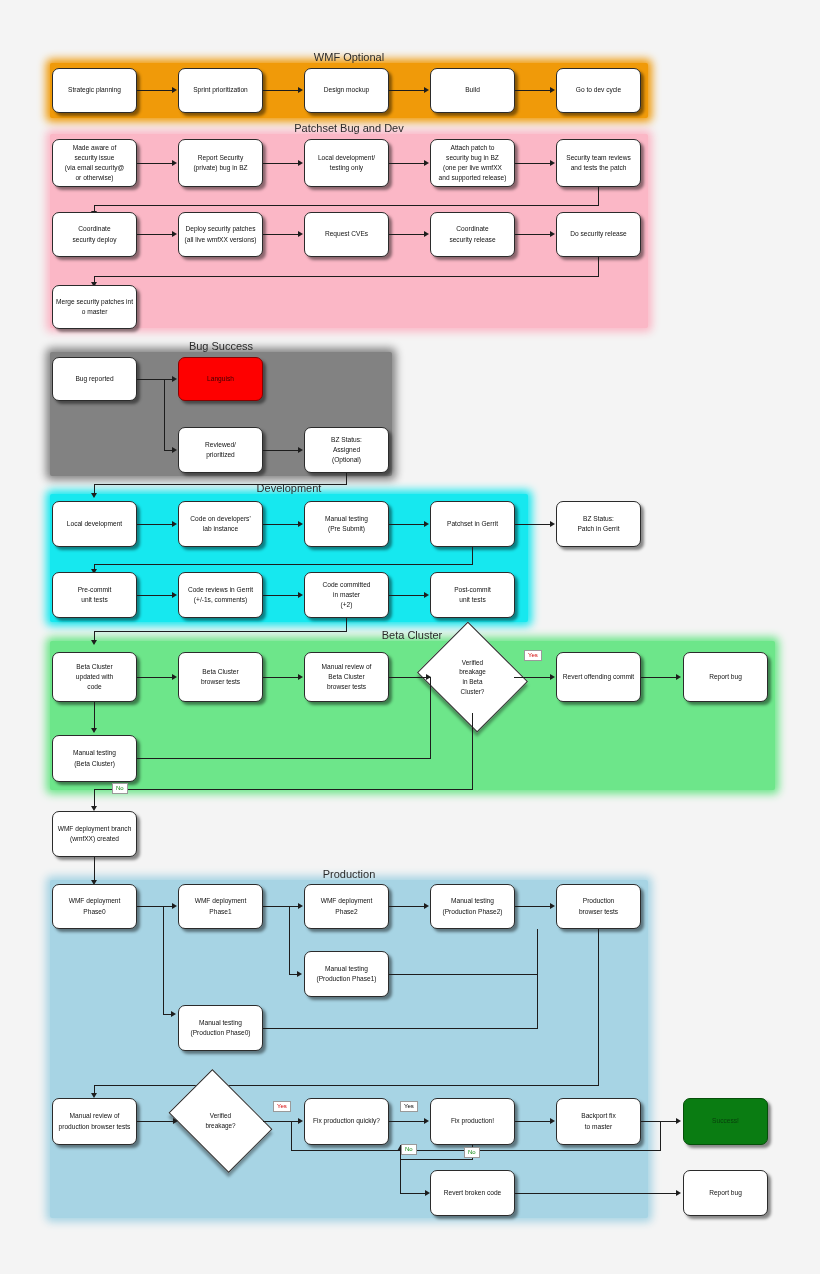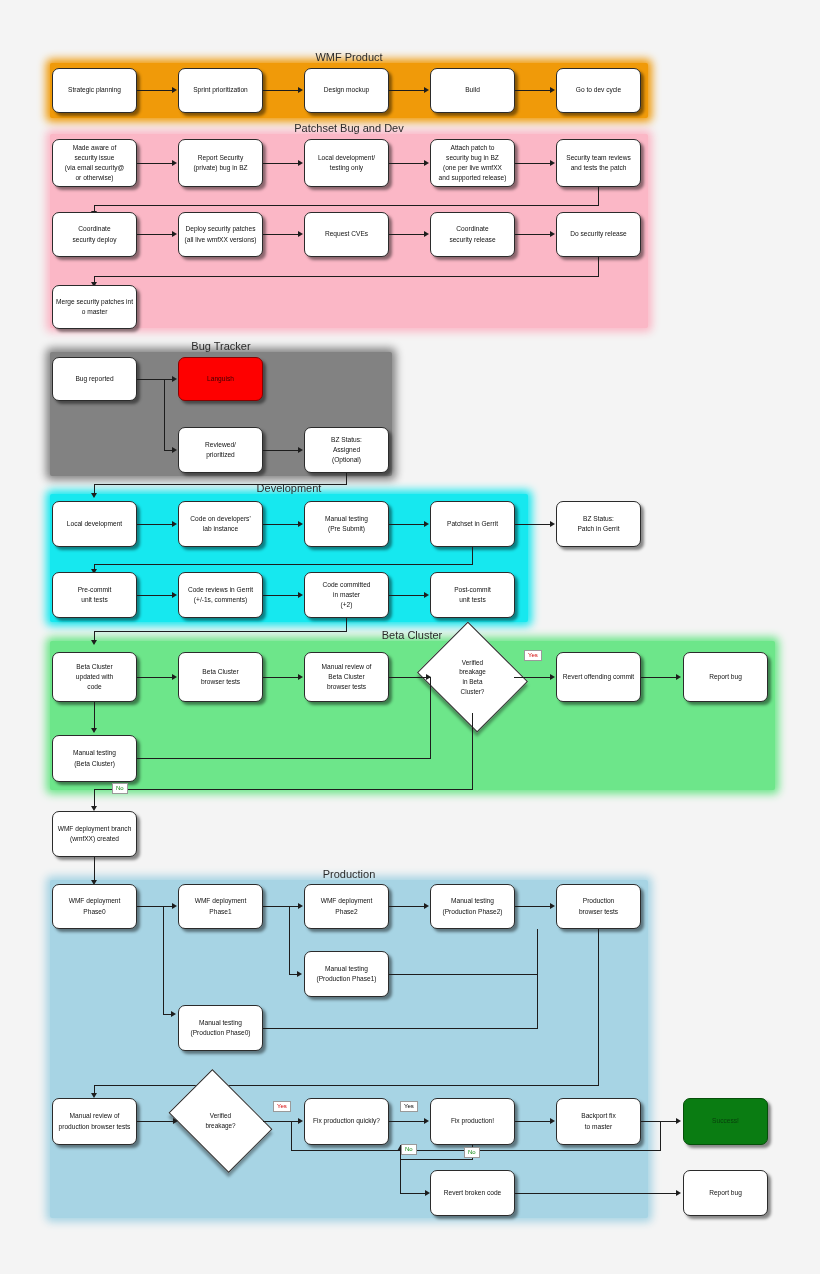--- a/index.html
+++ b/index.html
@@ -88,23 +88,23 @@
 
 <div id="canvas">
 
   <div class="band" style="left: 50px; top: 63px; width: 598px; height: 55px; background: rgb(240, 154, 9); box-shadow: rgb(240, 154, 9) 0px 0px 9px 4px;"></div>
   <div class="band" style="left: 50px; top: 134px; width: 598px; height: 194px; background: rgb(251, 183, 198); box-shadow: rgb(251, 183, 198) 0px 0px 9px 4px;"></div>
   <div class="band" style="left: 50px; top: 352px; width: 342px; height: 124px; background: rgb(130, 130, 130); box-shadow: rgb(130, 130, 130) 0px 0px 9px 4px;"></div>
   <div class="band" style="left: 50px; top: 494px; width: 478px; height: 128px; background: rgb(22, 232, 239); box-shadow: rgb(22, 232, 239) 0px 0px 9px 4px;"></div>
   <div class="band" style="left: 50px; top: 641px; width: 725px; height: 149px; background: rgb(109, 230, 138); box-shadow: rgb(109, 230, 138) 0px 0px 9px 4px;"></div>
   <div class="band" style="left: 50px; top: 880px; width: 598px; height: 338px; background: rgb(167, 212, 228); box-shadow: rgb(167, 212, 228) 0px 0px 9px 4px;"></div>
 
-  <div class="band-label" style="left:349px;top:51px;">WMF Product</div>
+  <div class="band-label" style="left:349px;top:51px;">WMF Optional</div>
   <div class="band-label" style="left:349px;top:122px;">Patchset Bug and Dev</div>
-  <div class="band-label" style="left:221px;top:340px;">Bug Tracker</div>
+  <div class="band-label" style="left:221px;top:340px;">Bug Success</div>
   <div class="band-label" style="left:289px;top:482px;">Development</div>
   <div class="band-label" style="left:412px;top:629px;">Beta Cluster</div>
   <div class="band-label" style="left:349px;top:868px;">Production</div>
 
   <div class="node" style="left:52px;top:68px;width:85px;height:45px;">
       <span>Strategic planning</span>
     </div>
   <div class="node" style="left:178px;top:68px;width:85px;height:45px;">
       <span>Sprint prioritization</span>
     </div>

